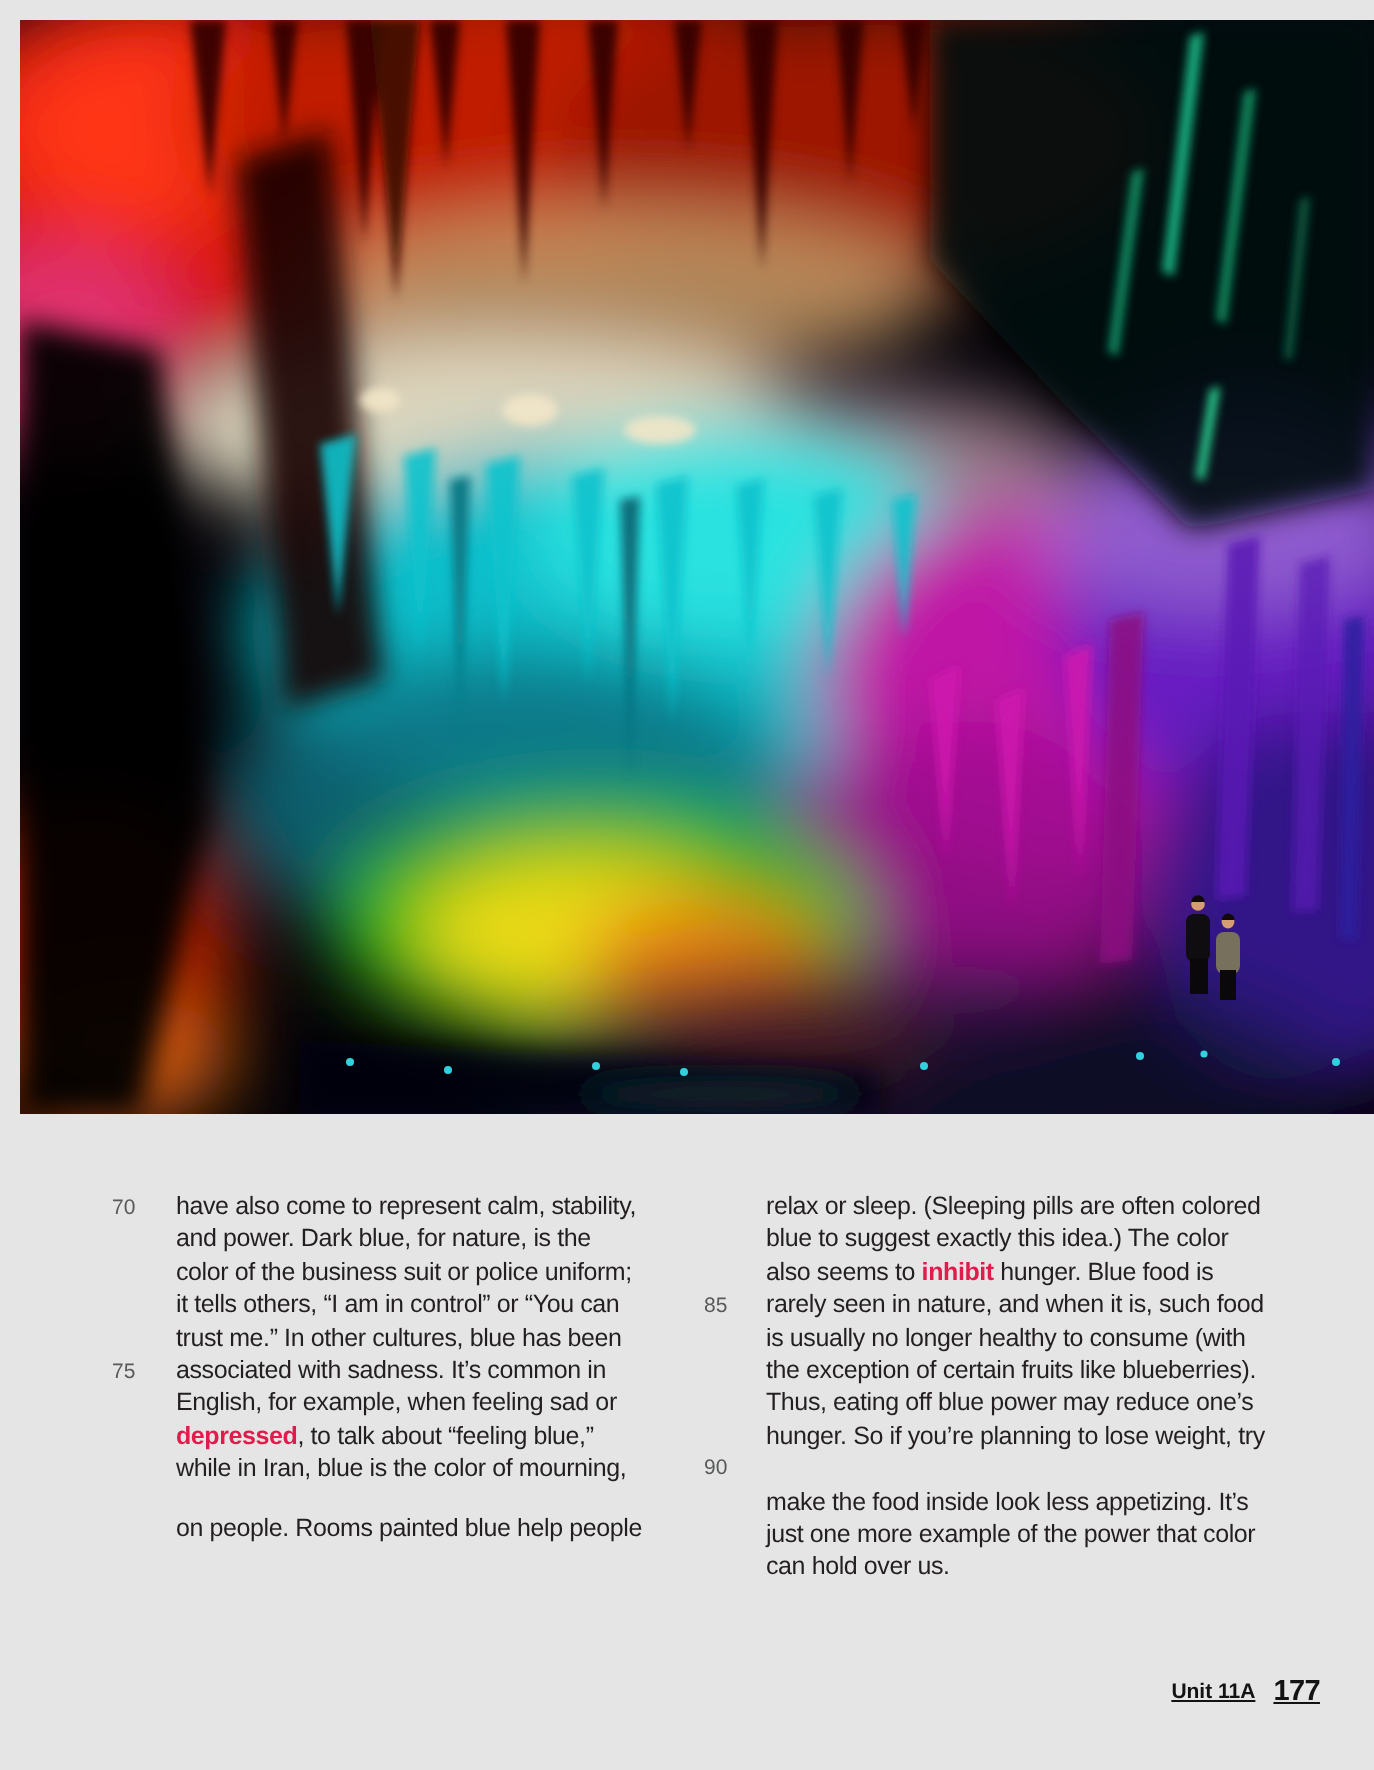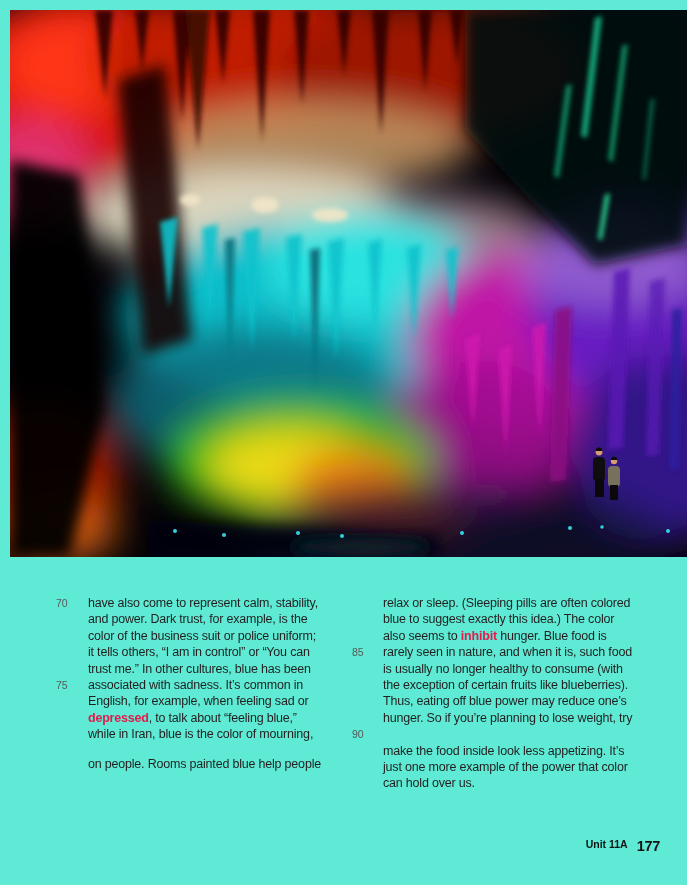--- a/index.html
+++ b/index.html
@@ -1,36 +1,36 @@
 <!DOCTYPE html>
 <html style="--text-color: #231f20; --hl-color: #e31b4c; --lnum-color: #58595b;"><head>
 <meta charset="utf-8">
 <style>
   html,body{margin:0;padding:0;width:687px;height:885px;overflow:hidden;background:#ffffff;}
   body{font-family:"Liberation Sans",sans-serif;}
-  .page{position:relative;width:687px;height:885px;background:#5eead4;overflow:hidden;}
+  .page{position:relative;width:687px;height:885px;background:#e5e5e5;overflow:hidden;}
 
   
   .photo{position:absolute;left:10px;top:10px;width:677px;height:547px;margin:0;overflow:hidden;background:#060409;}
   .photo svg{display:block;}
 
   
   .body-text{position:absolute;left:0;top:595px;width:687px;height:220px;}
   .col{position:absolute;top:0;}
   .col-left{left:56px;width:300px;}
   .col-right{left:352px;width:330px;}
   .tline{display:flex;align-items:baseline;height:16.4px;line-height:16.4px;white-space:nowrap;
          font-size:12.5px;letter-spacing:-0.2px;color:var(--text-color,#231f20);}
   .lnum{flex:0 0 32px;font-size:10.5px;letter-spacing:0;color:var(--lnum-color,#58595b);}
   .col-right .lnum{flex-basis:31px;}
   .hl{color:var(--hl-color,#e31b4c);font-weight:bold;}
   .tgap{height:13px;}
 
   
-  .page-footer{position:absolute;right:27px;top:838px;display:flex;align-items:flex-start;gap:9px;color:#131313;}
+  .page-footer{position:absolute;right:27px;top:838px;display:flex;align-items:center;gap:9px;color:#131313;text-decoration:underline;}
   .unit{font-weight:bold;font-size:10.5px;letter-spacing:0;}
   .pnum{font-weight:bold;font-size:14.5px;letter-spacing:-0.3px;}
 </style>
 </head>
 <body>
 
 <div class="page">
 
   <figure class="photo" aria-label="Limestone cave interior illuminated by colored lights: red and crimson ceiling with dark stalactites, a cream band of rock, cyan and turquoise formations, magenta and purple columns, a bright green-yellow-orange mound, and two visitors standing at the lower right">
     <svg viewBox="0 0 677 547" width="677" height="547" preserveAspectRatio="none" role="img">
@@ -166,21 +166,21 @@
   </figure>
 
   <main class="body-text">
     <div class="col col-left">
         <div class="tline">
           <span class="lnum">70</span>
           <span class="ltext"><span>have also come to represent calm, stability,</span></span>
         </div>
         <div class="tline">
           <span class="lnum"></span>
-          <span class="ltext"><span>and power. Dark trust, for example, is the</span></span>
+          <span class="ltext"><span>and power. Dark blue, for nature, is the</span></span>
         </div>
         <div class="tline">
           <span class="lnum"></span>
           <span class="ltext"><span>color of the business suit or police uniform;</span></span>
         </div>
         <div class="tline">
           <span class="lnum"></span>
           <span class="ltext"><span>it tells others, “I am in control” or “You can</span></span>
         </div>
         <div class="tline">

